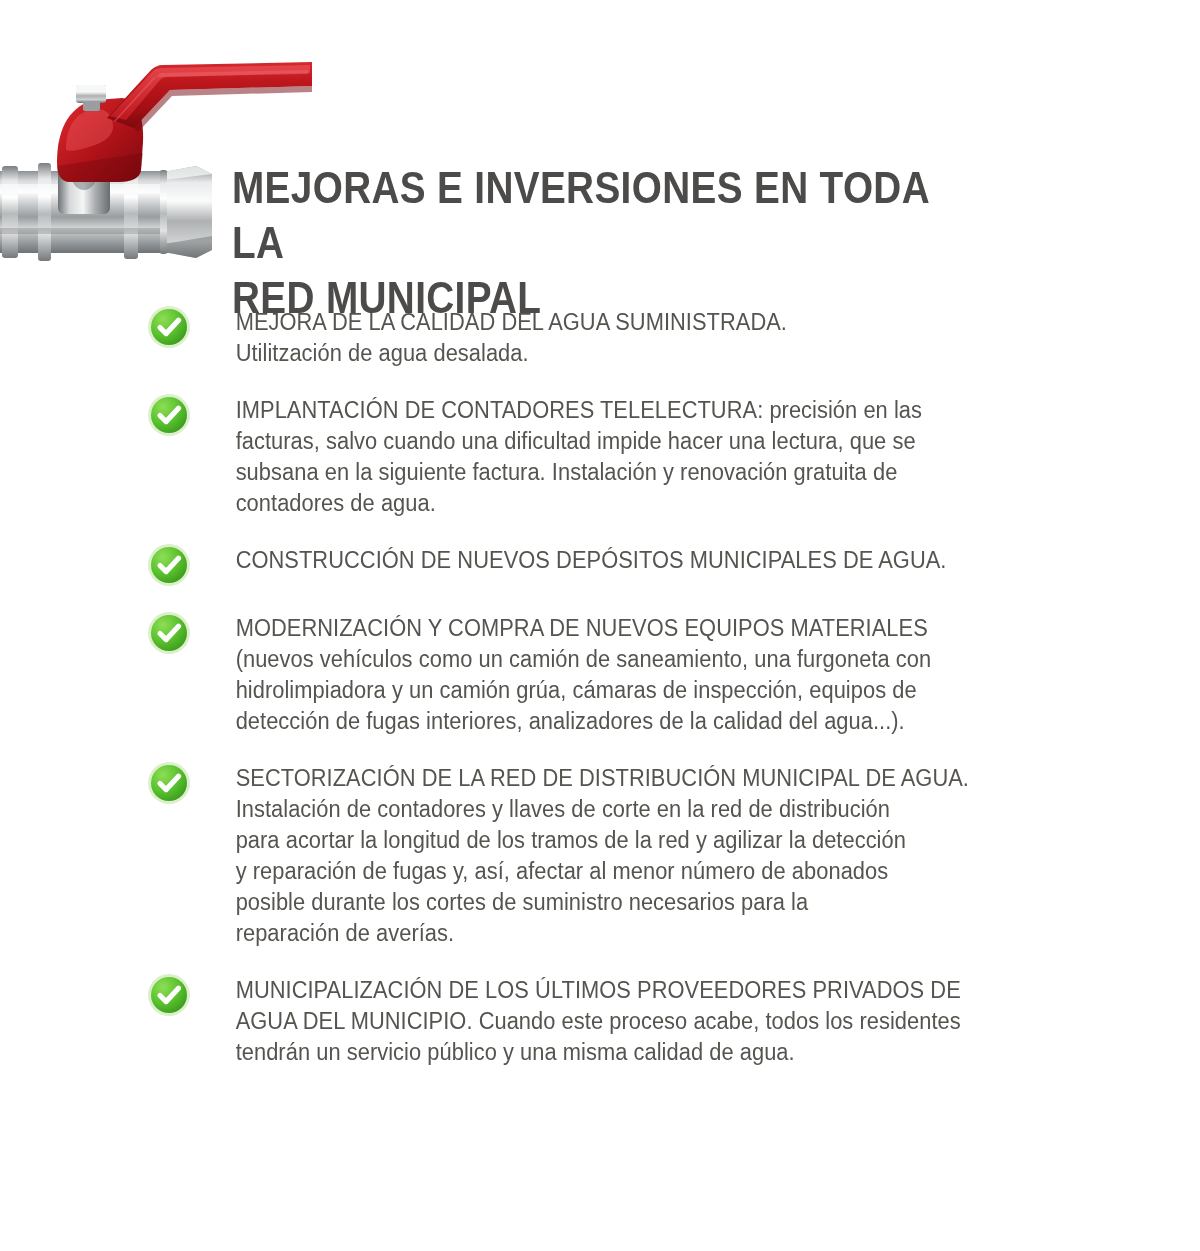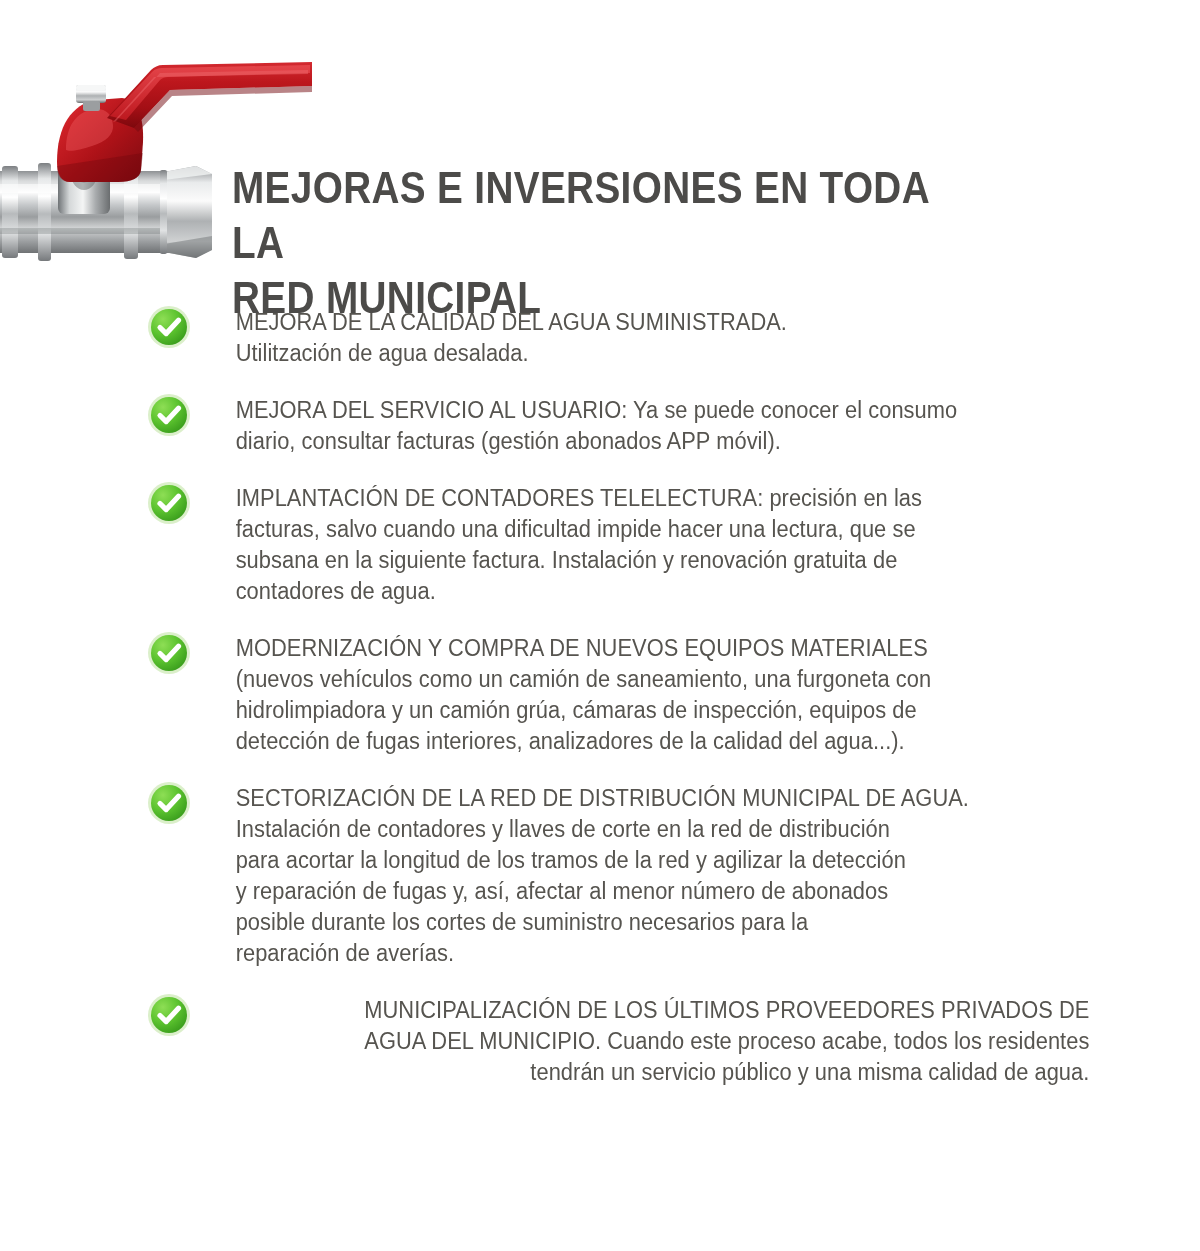--- a/index.html
+++ b/index.html
@@ -59,21 +59,21 @@
     margin: 7px;
     padding: 0;
   }
   .item {
     position: relative;
     display: flex;
     align-items: flex-start;
     margin-bottom: 22px;
     min-height: 46px;
   }
-  .item:last-child { margin-bottom: 0; text-align: right; }
+  .item:last-child { margin-bottom: 0; }
 
   .check-icon {
     flex: 0 0 auto;
     width: 44px;
     height: 44px;
     margin-top: 2px;
     position: relative;
   }
   .check-icon svg { display: block; width: 44px; height: 44px; }
 
@@ -214,46 +214,45 @@
         </defs>
         <circle cx="22" cy="22" r="21" fill="#cfe9b8" opacity="0.75"></circle>
         <circle cx="22" cy="22" r="18" fill="url(#g0)"></circle>
         <path d="M13 22.5 L19.2 28.6 L31.5 15.2" fill="none" stroke="#ffffff" stroke-width="5.2" stroke-linecap="round" stroke-linejoin="round"></path>
       </svg>
     </span>
     <span class="item-text">MEJORA DE LA CALIDAD DEL AGUA SUMINISTRADA.
 Utilitzación de agua desalada.</span>
   </li>
 
-  <li class="item">
-    <span class="check-icon">
-      <svg viewBox="0 0 44 44" xmlns="http://www.w3.org/2000/svg">
-        <circle cx="22" cy="22" r="21" fill="#cfe9b8" opacity="0.75"></circle>
-        <circle cx="22" cy="22" r="18" fill="url(#g0)"></circle>
-        <path d="M13 22.5 L19.2 28.6 L31.5 15.2" fill="none" stroke="#ffffff" stroke-width="5.2" stroke-linecap="round" stroke-linejoin="round"></path>
-      </svg>
-    </span>
-    <span class="item-text">MEJORA DEL SERVICIO AL USUARIO: Ya se puede conocer el consumo
-diario, consultar facturas (gestión abonados APP móvil).</span>
-  </li>
 
   <li class="item">
     <span class="check-icon">
       <svg viewBox="0 0 44 44" xmlns="http://www.w3.org/2000/svg">
         <circle cx="22" cy="22" r="21" fill="#cfe9b8" opacity="0.75"></circle>
         <circle cx="22" cy="22" r="18" fill="url(#g0)"></circle>
         <path d="M13 22.5 L19.2 28.6 L31.5 15.2" fill="none" stroke="#ffffff" stroke-width="5.2" stroke-linecap="round" stroke-linejoin="round"></path>
       </svg>
     </span>
     <span class="item-text">IMPLANTACIÓN DE CONTADORES TELELECTURA: precisión en las
 facturas, salvo cuando una dificultad impide hacer una lectura, que se
 subsana en la siguiente factura. Instalación y renovación gratuita de
 contadores de agua.</span>
   </li>
 
+  <li class="item">
+    <span class="check-icon">
+      <svg viewBox="0 0 44 44" xmlns="http://www.w3.org/2000/svg">
+        <circle cx="22" cy="22" r="21" fill="#cfe9b8" opacity="0.75"></circle>
+        <circle cx="22" cy="22" r="18" fill="url(#g0)"></circle>
+        <path d="M13 22.5 L19.2 28.6 L31.5 15.2" fill="none" stroke="#ffffff" stroke-width="5.2" stroke-linecap="round" stroke-linejoin="round"></path>
+      </svg>
+    </span>
+    <span class="item-text">CONSTRUCCIÓN DE NUEVOS DEPÓSITOS MUNICIPALES DE AGUA.</span>
+  </li>
 
   <li class="item">
     <span class="check-icon">
       <svg viewBox="0 0 44 44" xmlns="http://www.w3.org/2000/svg">
         <circle cx="22" cy="22" r="21" fill="#cfe9b8" opacity="0.75"></circle>
         <circle cx="22" cy="22" r="18" fill="url(#g0)"></circle>
         <path d="M13 22.5 L19.2 28.6 L31.5 15.2" fill="none" stroke="#ffffff" stroke-width="5.2" stroke-linecap="round" stroke-linejoin="round"></path>
       </svg>
     </span>
     <span class="item-text">MODERNIZACIÓN Y COMPRA DE NUEVOS EQUIPOS MATERIALES

